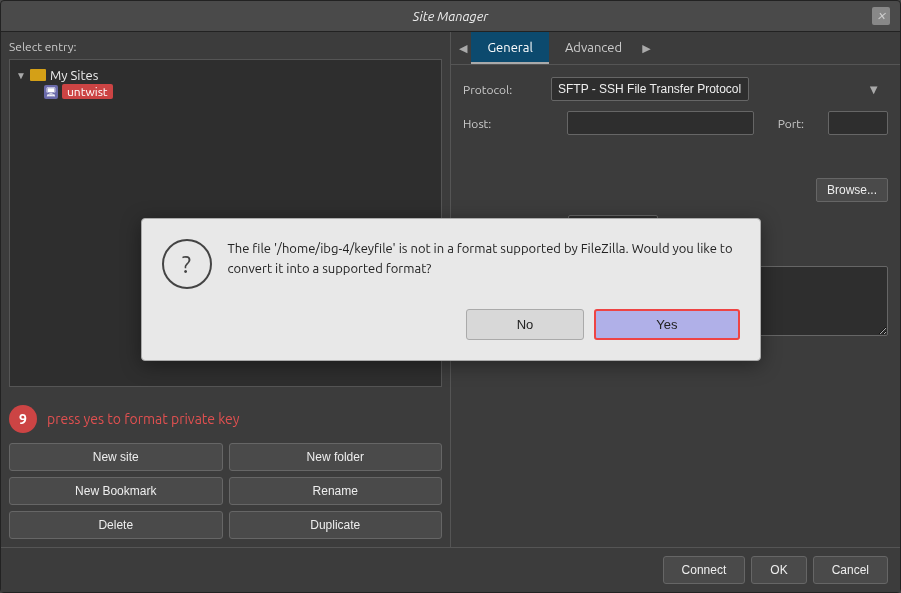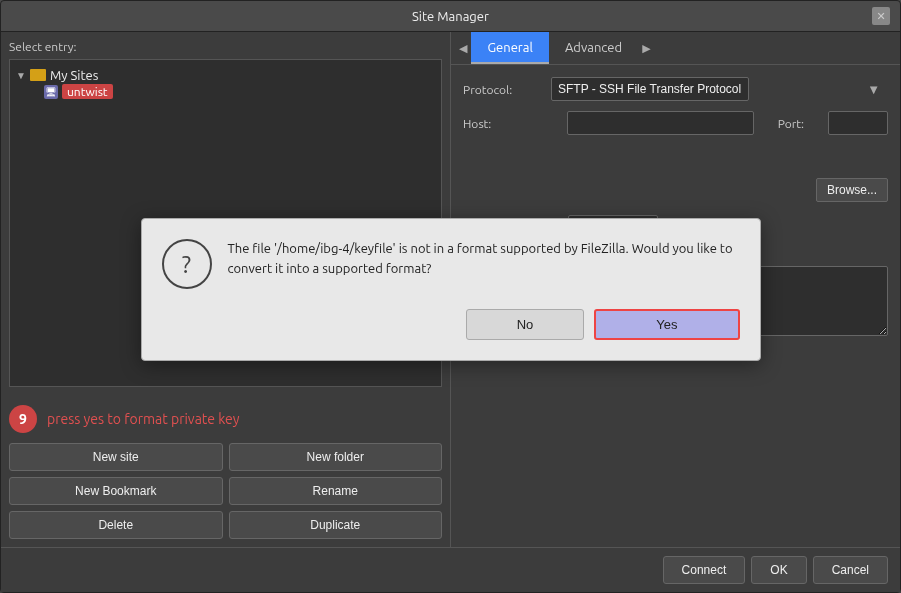--- a/index.html
+++ b/index.html
@@ -24,20 +24,21 @@
       box-shadow: 0 4px 20px rgba(0,0,0,0.6);
     }
     .titlebar {
       background: #4a4a4a;
       padding: 6px 10px;
       display: flex;
       align-items: center;
       justify-content: space-between;
       border-bottom: 1px solid #222;
       border-radius: 4px 4px 0 0;
+      font-style: italic;
     }
     .titlebar-title {
       flex: 1;
       text-align: center;
       font-size: 13px;
       color: #eee;
     }
     .close-btn {
       width: 18px;
       height: 18px;
@@ -181,21 +182,21 @@
     .tab {
       padding: 8px 16px;
       cursor: pointer;
       font-size: 13px;
       color: #ccc;
       border-bottom: 2px solid transparent;
     }
     .tab.active {
       color: #fff;
       border-bottom: 2px solid #aaa;
-      background: #3b82f6;
+      background: #0c4a6e;
     }
     .tab-content {
       padding: 12px;
       flex: 1;
       overflow-y: auto;
     }
     .form-row {
       display: flex;
       align-items: center;
       margin-bottom: 10px;

